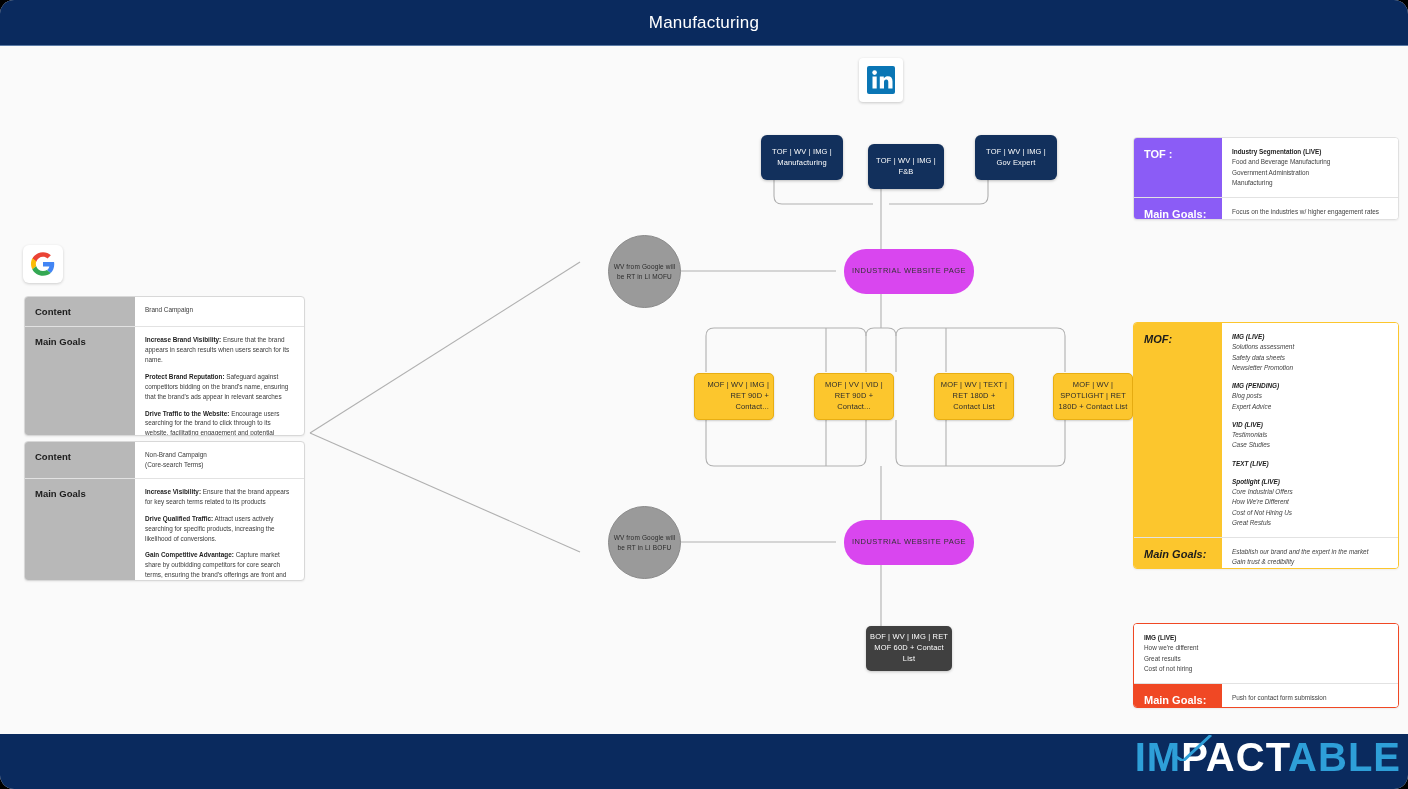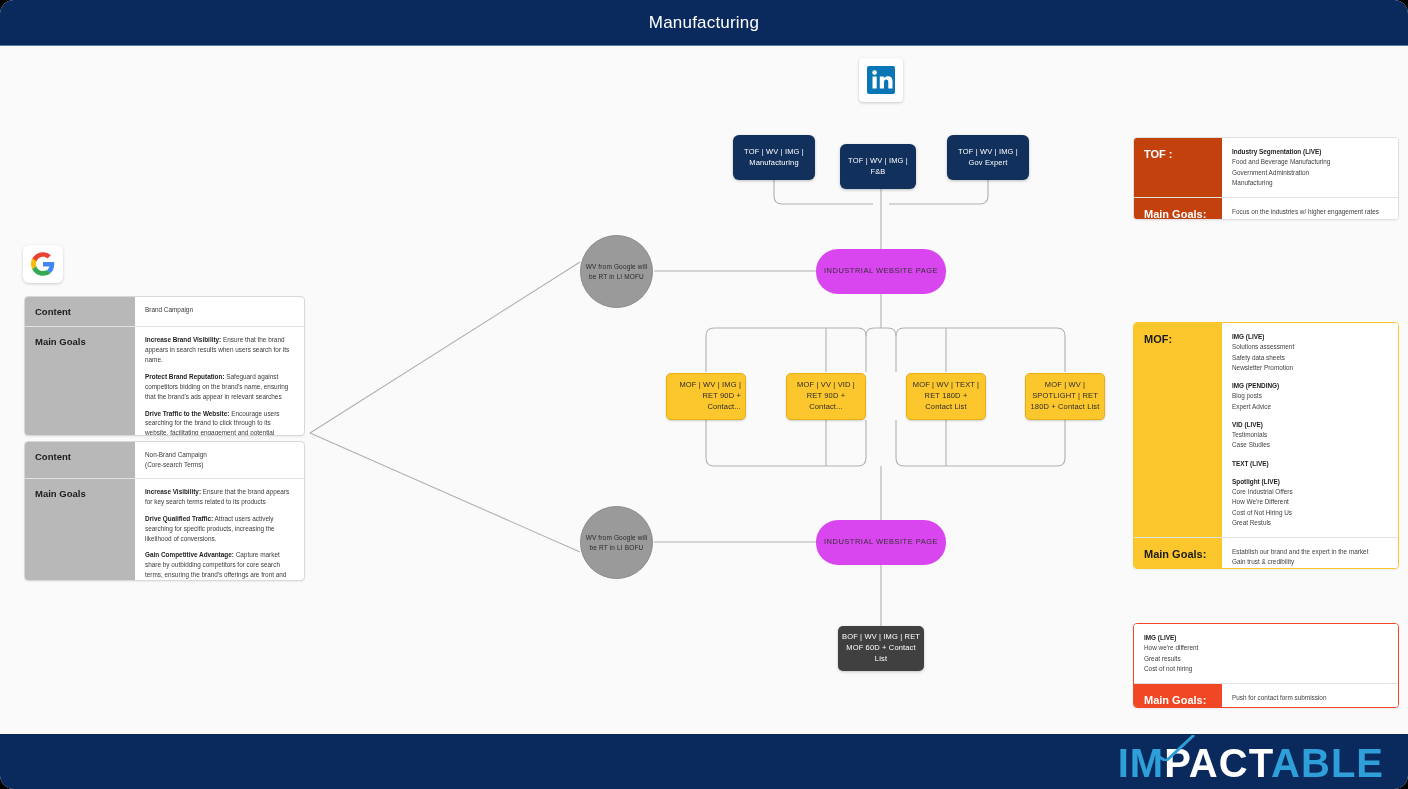--- a/index.html
+++ b/index.html
@@ -25,22 +25,22 @@
   #header-bar { top: 0; height: 46px; border-bottom: 1px solid #5b7ba6; }
   #header-title {
     position: absolute; left: 0; top: 0; width: 1408px; height: 46px;
     line-height: 46px; text-align: center;
     color: #fff; font-size: 17px; letter-spacing: .2px;
   }
   #footer-bar { bottom: 0; height: 55px; }
 
   
   #footer-logo {
-    position: absolute; right: 24px; bottom: 6px;
-    height: 46px; display: flex; align-items: flex-end; margin-top: 13px;
+    position: absolute; right: 7px; bottom: 6px;
+    height: 46px; display: flex; align-items: flex-start; margin-top: 13px;
   }
   #footer-logo .wm {
     font-size: 40px; font-weight: 700; letter-spacing: 1px;
     line-height: 1; white-space: nowrap;
   }
   .wm-a { color: #2e9fd8; }
   .wm-b { color: #ffffff; }
   .wm-c { color: #2e9fd8; }
   #footer-logo .tick {
     position: absolute; left: 36px; top: -2px;
@@ -51,20 +51,21 @@
   #wires { position: absolute; left: 0; top: 0; width: 1408px; height: 789px; }
 
   
   .node {
     position: absolute;
     display: flex; align-items: center; justify-content: center;
     text-align: center;
     font-size: 7.5px; line-height: 1.45;
     letter-spacing: .15px;
     padding: 4px;
+    margin-left: 28px;
   }
   .node-tof {
     background: #12305c; color: #fff;
     border-radius: 6px;
     box-shadow: 0 1px 3px rgba(0,0,0,.25);
   }
   .node-mof {
     background: #fcc62d; color: #2b2b2b;
     border-radius: 5px;
     border: 1px solid #e8ae12;
@@ -150,24 +151,24 @@
   }
   .legend-val {
     flex: 1; background: #fff;
     padding: 9px 10px;
     font-size: 6.4px; line-height: 1.6; color: #3f3f3f;
   }
   .legend-val .grp { margin-bottom: 8px; }
   .legend-val .grp:last-child { margin-bottom: 0; }
   .legend-val .grp b { color: #1c1c1c; font-weight: 700; }
 
-  .legend-tof .legend-key { background: #c2410c; color: #fff; }
+  .legend-tof .legend-key { background: #8b5cf6; color: #fff; }
   .legend-mof .legend-key { background: #fcc62d; color: #1c1c1c; }
   .legend-bof .legend-key { background: #f04824; color: #fff; }
-  .legend-mof { border-color: #fcc62d; }
+  .legend-mof { border-color: #fcc62d; font-style: italic; }
   .legend-bof { border-color: #f04824; }
 </style>
 </head>
 <body>
 
 <div id="stage">
 
   <div id="header-bar" class="bar">
     <div id="header-title">Manufacturing</div>
   </div>

